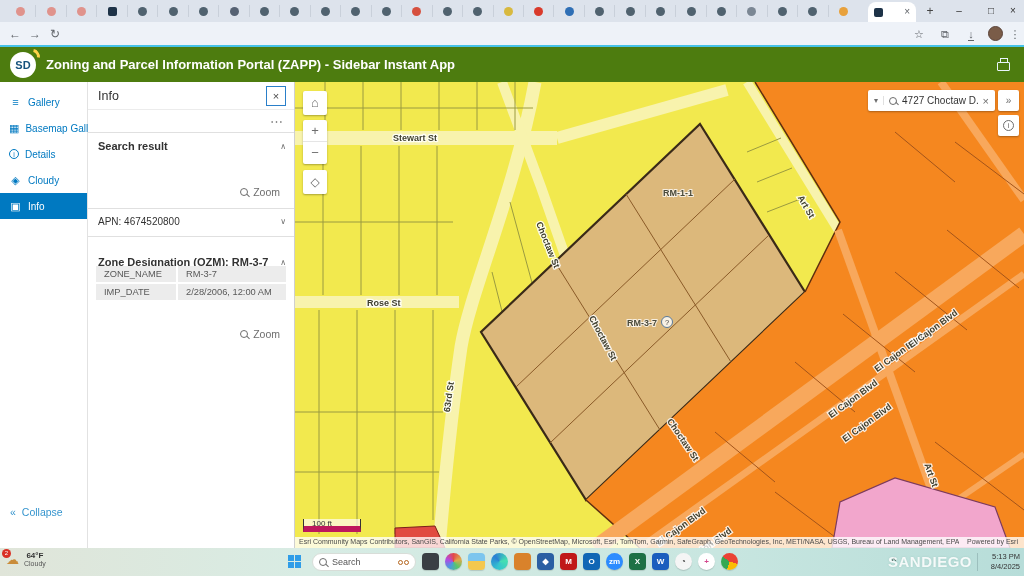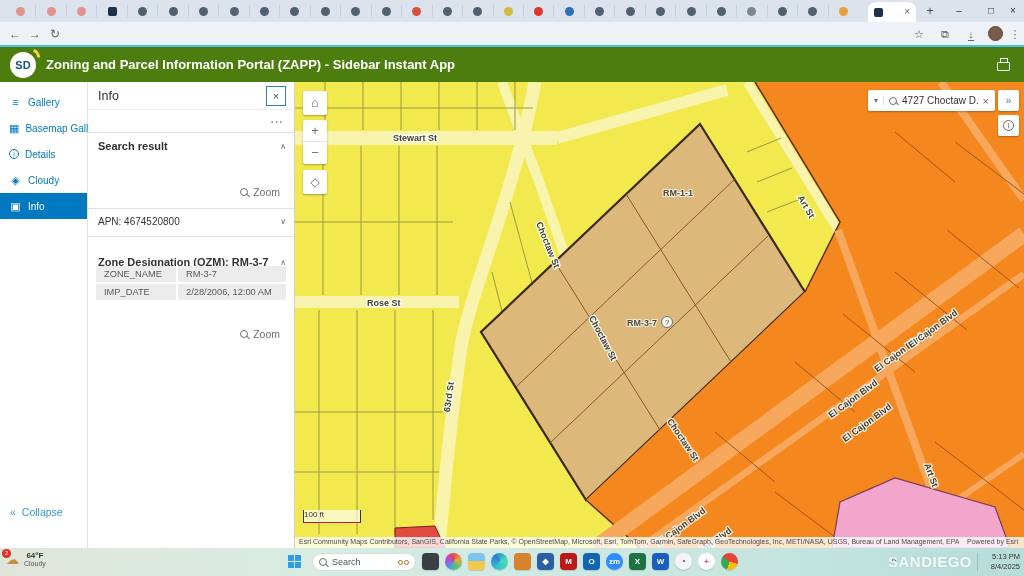--- a/index.html
+++ b/index.html
@@ -77,21 +77,21 @@
   .zoomgrp .zi { height:22px; line-height:22px; font-size:13px; border-bottom:1px solid #e5e5e5; }
   .zoomgrp .zo { height:21px; line-height:21px; font-size:13px; }
   .locatebtn { left:8px; top:88px; width:24px; height:24px; font-size:12px; line-height:24px; }
   .mapsearch { position:absolute; right:29px; top:8px; width:127px; height:21px; background:#fff; border-radius:2px; box-shadow:0 1px 2px rgba(0,0,0,.3); display:flex; align-items:center; padding:0 6px; gap:5px; }
   .mapsearch .dd { font-size:8px; color:#6e6e6e; border-right:1px solid #e0e0e0; padding-right:5px; }
   .mapsearch .q { font-size:10px; color:#323232; white-space:nowrap; overflow:hidden; flex:1; }
   .mapsearch .clr { font-size:11px; color:#6e6e6e; }
   .expandbtn { right:5px; top:8px; width:21px; height:21px; font-size:10px; line-height:21px; }
   .infobtn { right:5px; top:33px; width:21px; height:21px; line-height:21px; display:flex; align-items:center; justify-content:center; }
   .infobtn .ci { width:11px; height:11px; border:1.2px solid #6e6e6e; border-radius:50%; font-size:8px; line-height:10px; text-align:center; color:#6e6e6e; }
-  .scalebar { position:absolute; left:8px; top:428px; width:58px; height:13px; background:rgba(255,255,255,.65); border-left:1px solid #333; border-right:1px solid #333; border-bottom:1px solid #be185d; font-size:8px; color:#333; padding-left:0; }
+  .scalebar { position:absolute; left:8px; top:437px; width:58px; height:13px; background:rgba(255,255,255,.65); border-left:1px solid #333; border-right:1px solid #333; border-bottom:6px solid #be185d; font-size:8px; color:#333; padding-left:8px; }
   .attrib { position:absolute; left:0; bottom:0; width:729px; height:11px; background:rgba(255,255,255,.78); font-size:7px; color:#4a4a4a; white-space:nowrap; overflow:hidden; display:flex; justify-content:space-between; padding:1px 6px 0 4px; }
 
   
   .taskbar { position:absolute; left:0; top:548px; width:1024px; height:28px; background:linear-gradient(90deg,#e0e5d9 0%,#d8ece4 30%,#c8e6e0 70%,#b7ddd9 100%); }
   .weather { position:absolute; left:6px; top:3px; display:flex; align-items:center; gap:5px; }
   .wicon { position:relative; font-size:13px; color:#c98c3a; }
   .wbadge { position:absolute; left:-4px; top:-3px; width:9px; height:9px; background:#d93025; color:#fff; border-radius:50%; font-size:6px; line-height:9px; text-align:center; }
   .wtxt .t1 { font-size:8px; font-weight:bold; color:#333;text-align:center; }
   .wtxt .t2 { font-size:7px; color:#555; }
   .startbtn { position:absolute; left:288px; top:7px; width:14px; height:14px; display:grid; grid-template-columns:6px 6px; grid-template-rows:6px 6px; gap:1px; }

